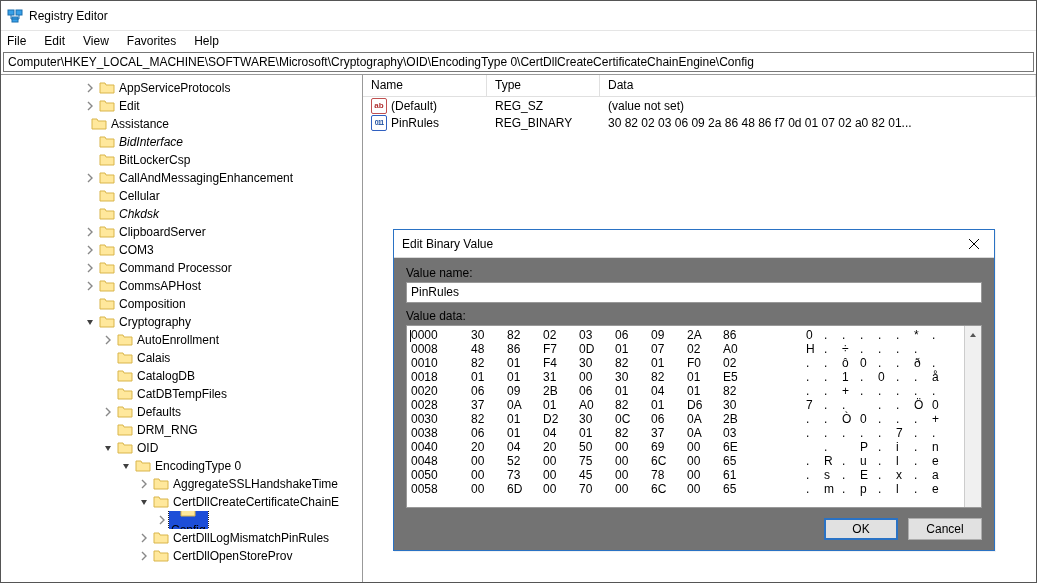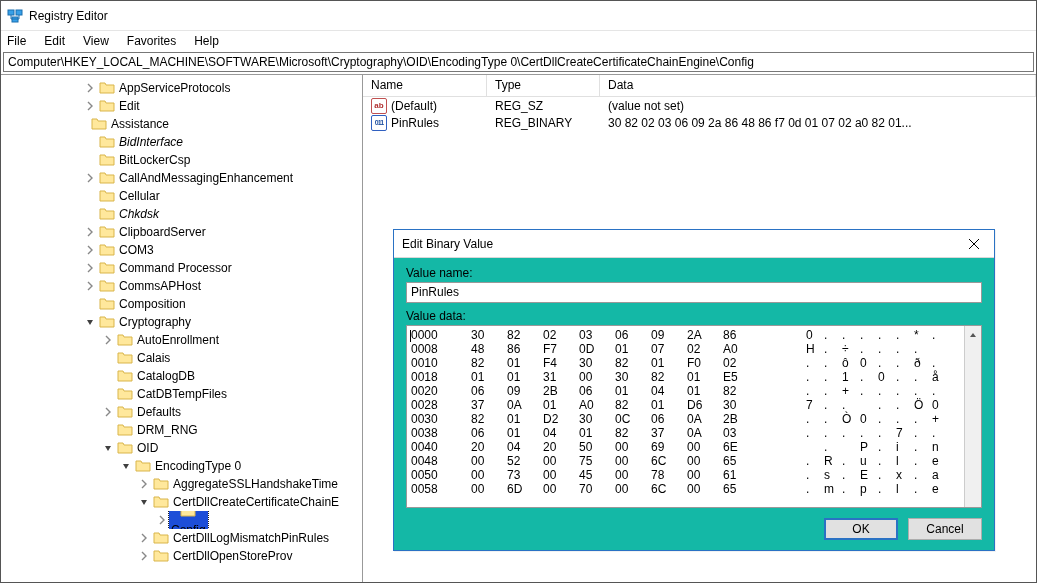--- a/index.html
+++ b/index.html
@@ -39,21 +39,21 @@
   .listrow .cell:first-child { display:flex; align-items:center; gap:4px; }
   .valicon { width:16px; height:16px; display:inline-flex; align-items:center; justify-content:center; position:relative; }
   .valicon.str { background:#fff; border:1px solid #c05050; border-radius:2px; color:#b03030; font-size:8px; font-weight:bold; }
   .valicon.bin { background:#fff; border:1px solid #3060c0; border-radius:2px; color:#2050a0; font-size:7px; font-weight:bold; letter-spacing:-1px; }
 
   .col-name { width: 124px; }
   .col-type { width: 113px; }
   .col-data { width: 400px; flex:1; }
 
   
-  .dialog { position: absolute; left: 392px; top: 228px; width: 602px; height: 322px; border: 1px solid #2a72c4; background: #14b8a6; display: flex; flex-direction: column; font-size: 12px; box-shadow: 1px 1px 0 rgba(0,0,0,0.05); }
+  .dialog { position: absolute; left: 392px; top: 228px; width: 602px; height: 322px; border: 1px solid #2a72c4; background: #737373; display: flex; flex-direction: column; font-size: 12px; box-shadow: 1px 1px 0 rgba(0,0,0,0.05); }
   .dlg-titlebar { height: 28px; background: #fff; display: flex; align-items: center; padding: 0 8px; border-bottom: 1px solid #d8d8d8; }
   .dlg-titlebar .title { flex: 1; font-size: 12px; }
   .dlg-close { width: 24px; height: 24px; display: flex; align-items: center; justify-content: center; cursor: default; }
   .dlg-body { padding: 8px 12px 0 12px; display: flex; flex-direction: column; flex: 1; }
   .fieldlabel { font-size: 12px; margin-bottom: 2px; }
   .textinput { height: 21px; border: 1px solid #999; background: #fff; padding: 2px 4px; font-size: 12px; margin-bottom: 6px; }
   .hexbox { flex: 1; border: 1px solid #999; background: #fff; font-family: Consolas, "Courier New", monospace; font-size: 12px; overflow: hidden; display: flex; }
   .hexcontent { flex:1; padding:2px 4px; white-space: pre; overflow:hidden; line-height: 14px; }
   .hexcontent .hr { display:flex; height:14px; }
   .hc-off { width:60px; }

